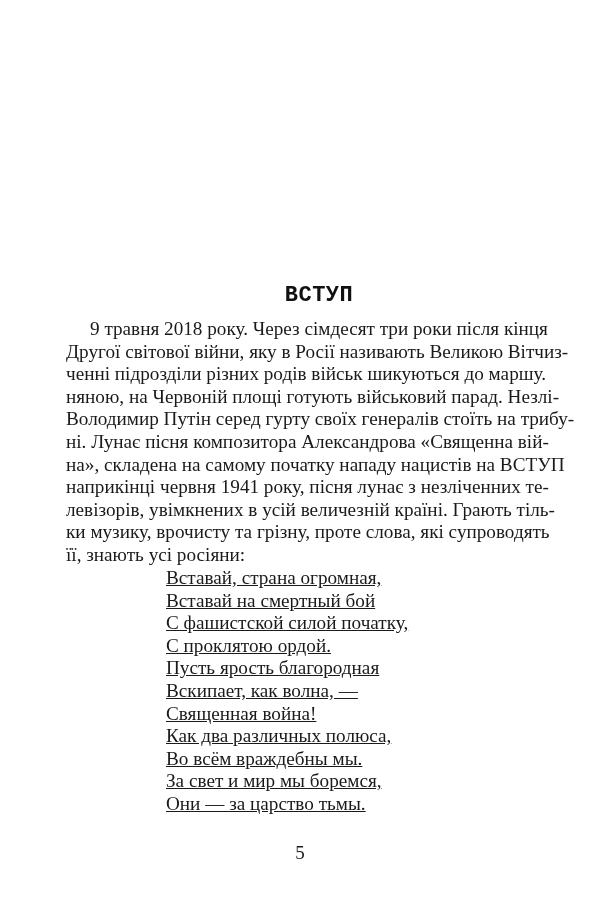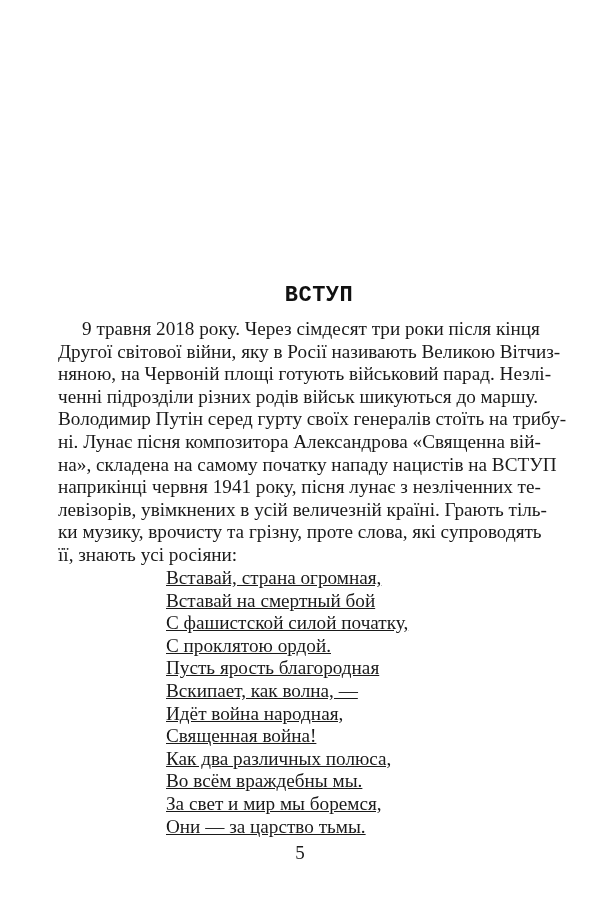--- a/index.html
+++ b/index.html
@@ -42,20 +42,21 @@
     }
     .line {
       display: block;
       font-family: "Liberation Serif", serif;
       font-size: 19.2px;
       line-height: 22.6px;
       height: 22.6px;
       white-space: nowrap;
       text-align: justify;
       text-align-last: justify;
+      margin-left: 8px;
     }
     .line.first {
       padding-left: 24px;
     }
     .line.last {
       text-align-last: left;
     }
     .verse {
       position: absolute;
       top: 567px;
@@ -84,39 +85,38 @@
 </head>
 <body>
 
 <div class="page">
 
   <div class="title">ВСТУП</div>
 
   <div class="body-text">
     <span class="line first">9 травня 2018 року. Через сімдесят три роки після кінця</span>
     <span class="line">Другої світової війни, яку в Росії називають Великою Вітчиз-</span>
+    <span class="line">ченні підрозділи різних родів військ шикуються до маршу.</span>
     <span class="line">няною, на Червоній площі готують військовий парад. Незлі-</span>
-    <span class="line">ченні підрозділи різних родів військ шикуються до маршу.</span>
     <span class="line">Володимир Путін серед гурту своїх генералів стоїть на трибу-</span>
     <span class="line">ні. Лунає пісня композитора Александрова «Священна вій-</span>
     <span class="line">на», складена на самому початку нападу нацистів на ВСТУП</span>
     <span class="line">наприкінці червня 1941 року, пісня лунає з незліченних те-</span>
     <span class="line">левізорів, увімкнених в усій величезній країні. Грають тіль-</span>
     <span class="line">ки музику, врочисту та грізну, проте слова, які супроводять</span>
     <span class="line last">її, знають усі росіяни:</span>
   </div>
 
   <div class="verse">
     <span class="vline">Вставай, страна огромная,</span>
     <span class="vline">Вставай на смертный бой</span>
     <span class="vline">С фашистской силой початку,</span>
     <span class="vline">С проклятою ордой.</span>
     <span class="vline">Пусть ярость благородная</span>
     <span class="vline">Вскипает, как волна, —</span>
-    <span class="vline">Идёт война народная,</span>
     <span class="vline">Священная война!</span>
     <span class="vline">Как два различных полюса,</span>
     <span class="vline">Во всём враждебны мы.</span>
     <span class="vline">За свет и мир мы боремся,</span>
     <span class="vline">Они — за царство тьмы.</span>
   </div>
 
   <div class="page-number">5</div>
 
 </div>

